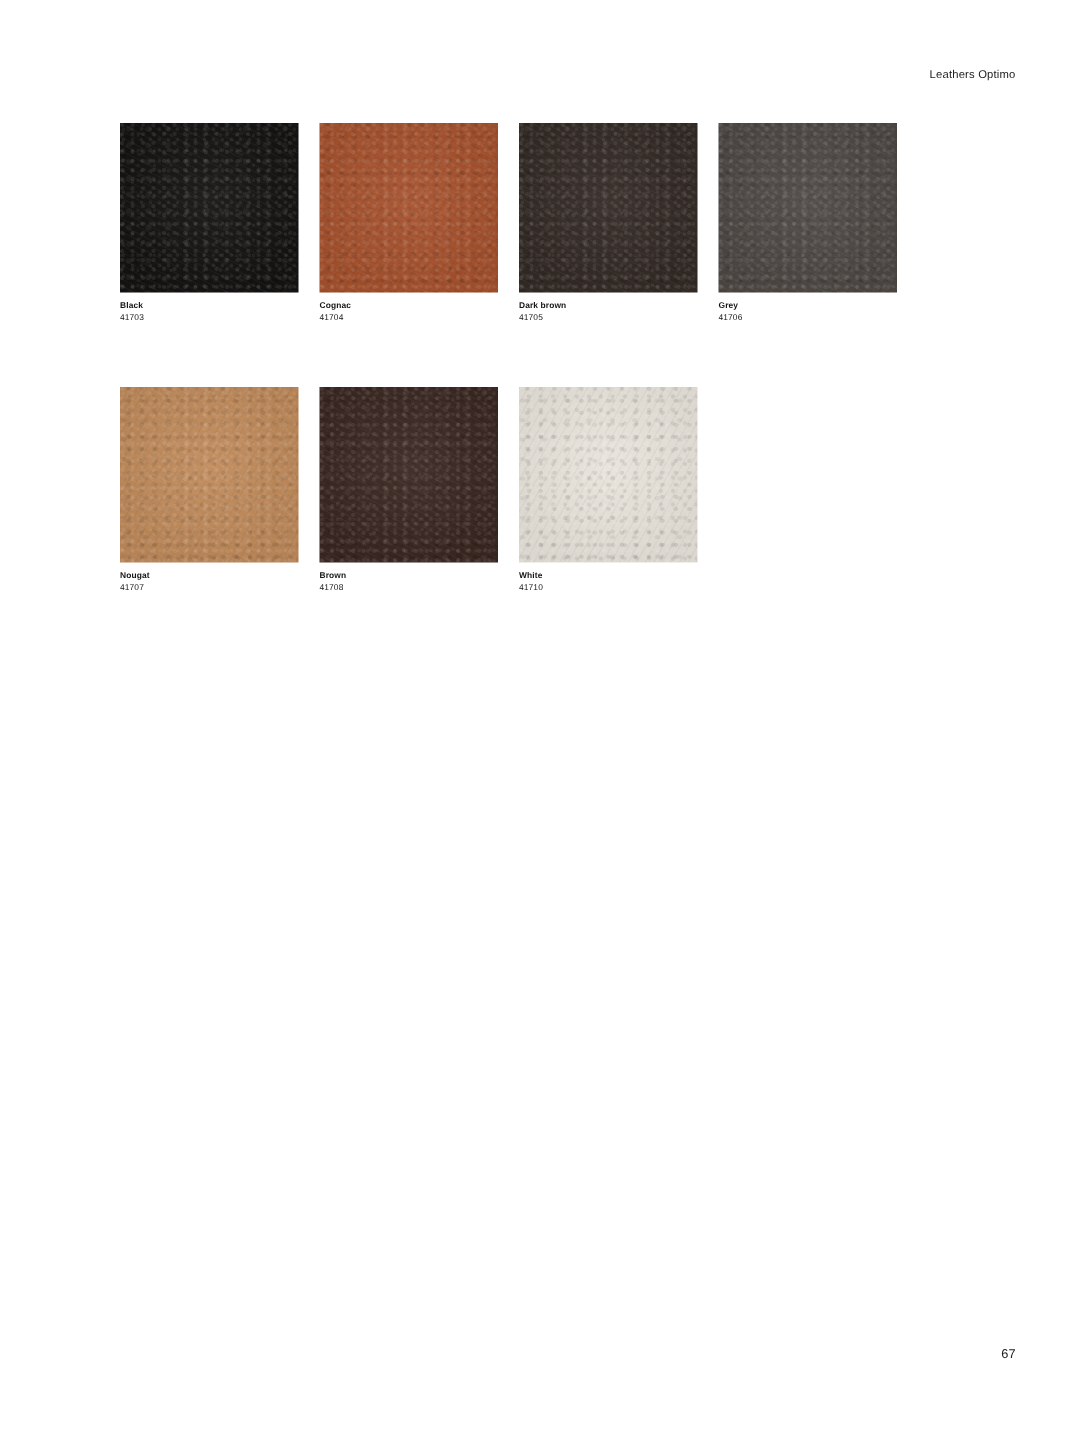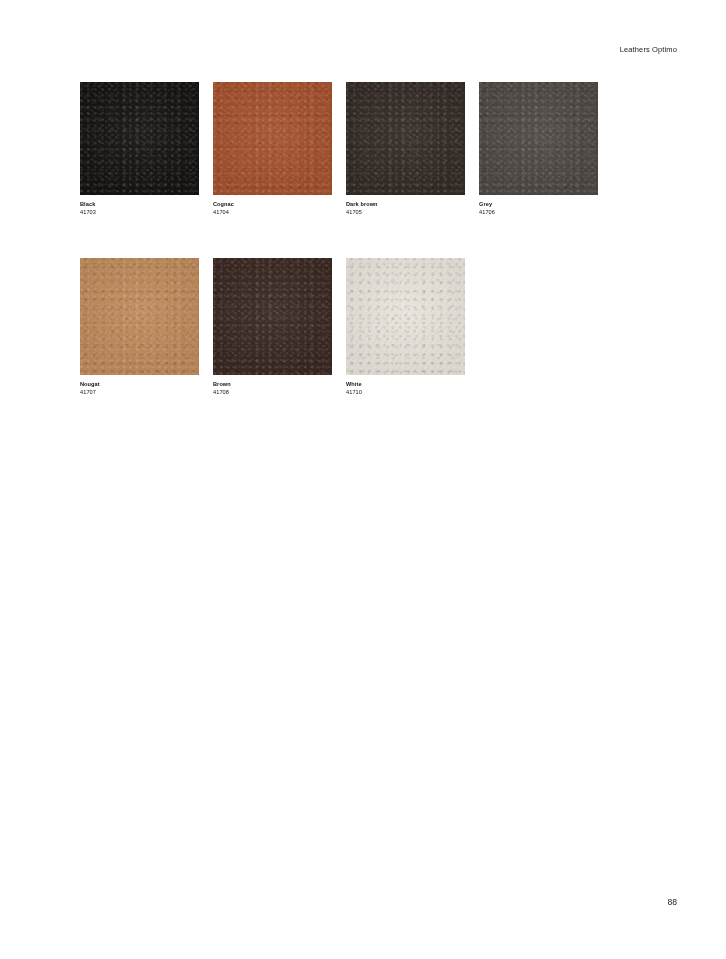--- a/index.html
+++ b/index.html
@@ -212,13 +212,13 @@
       <div class="swatch-caption">
         <div class="swatch-name">White</div>
         <div class="swatch-code">41710</div>
       </div>
     </div>
 
   </div>
 
 </div>
 
-<div class="folio">88</div>
+<div class="folio">67</div>
 
 </body></html>

